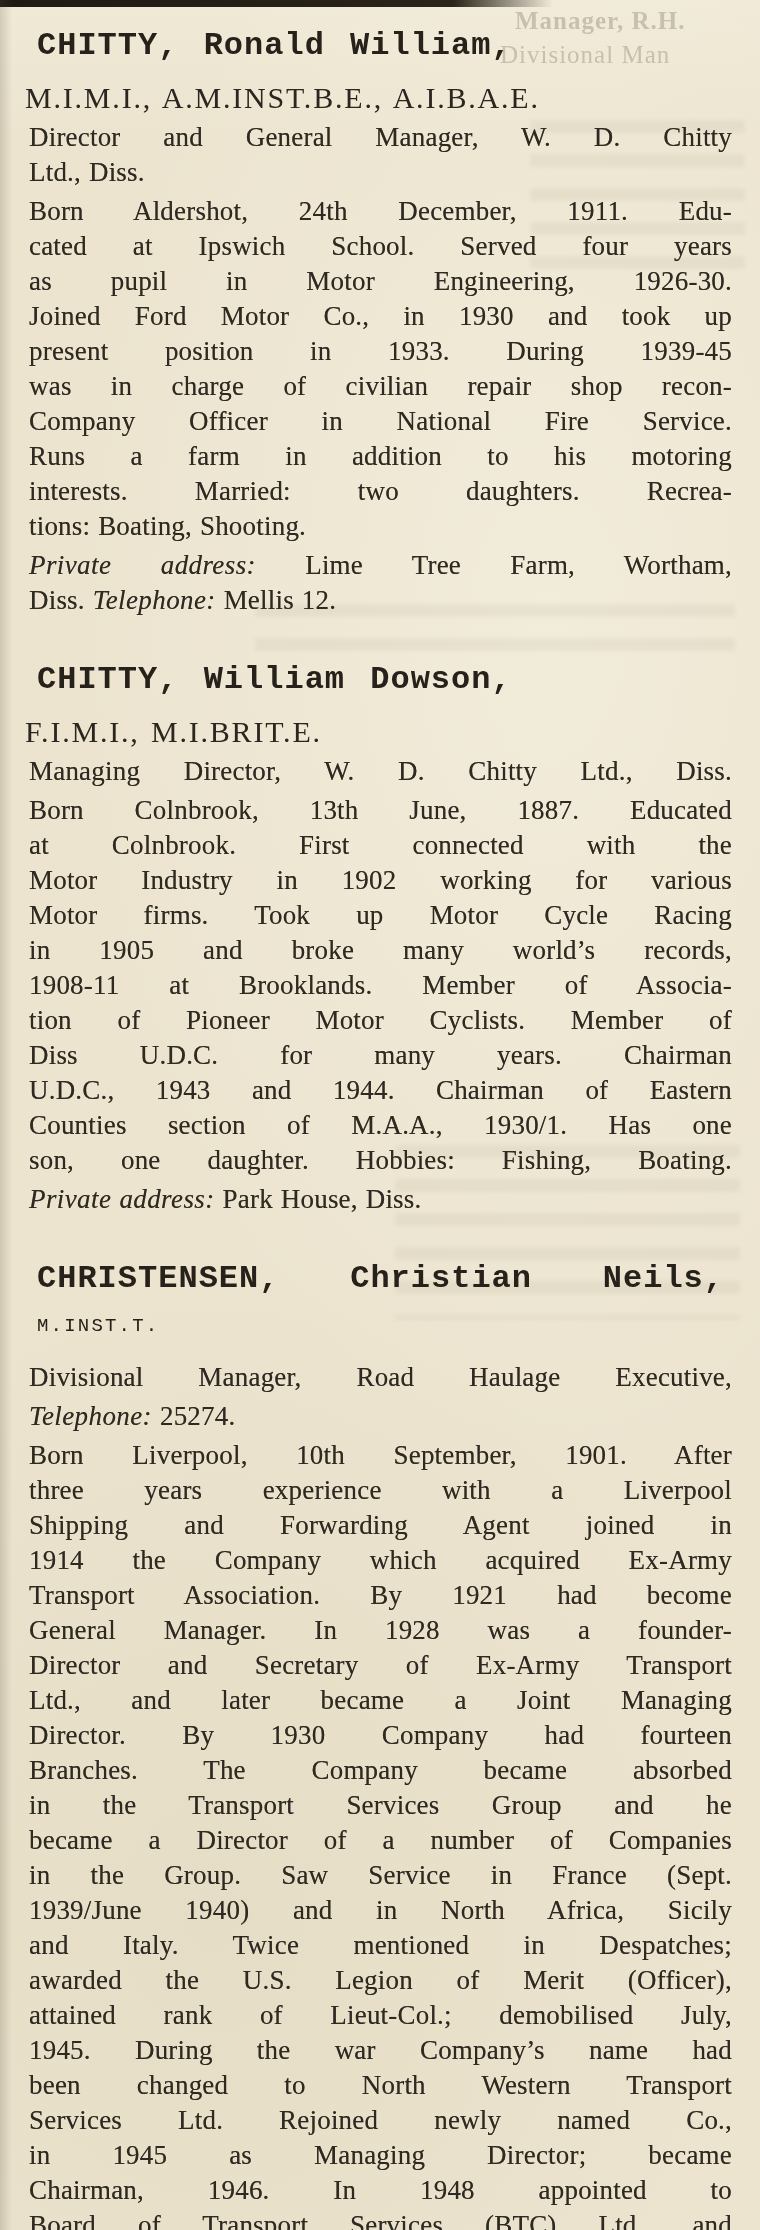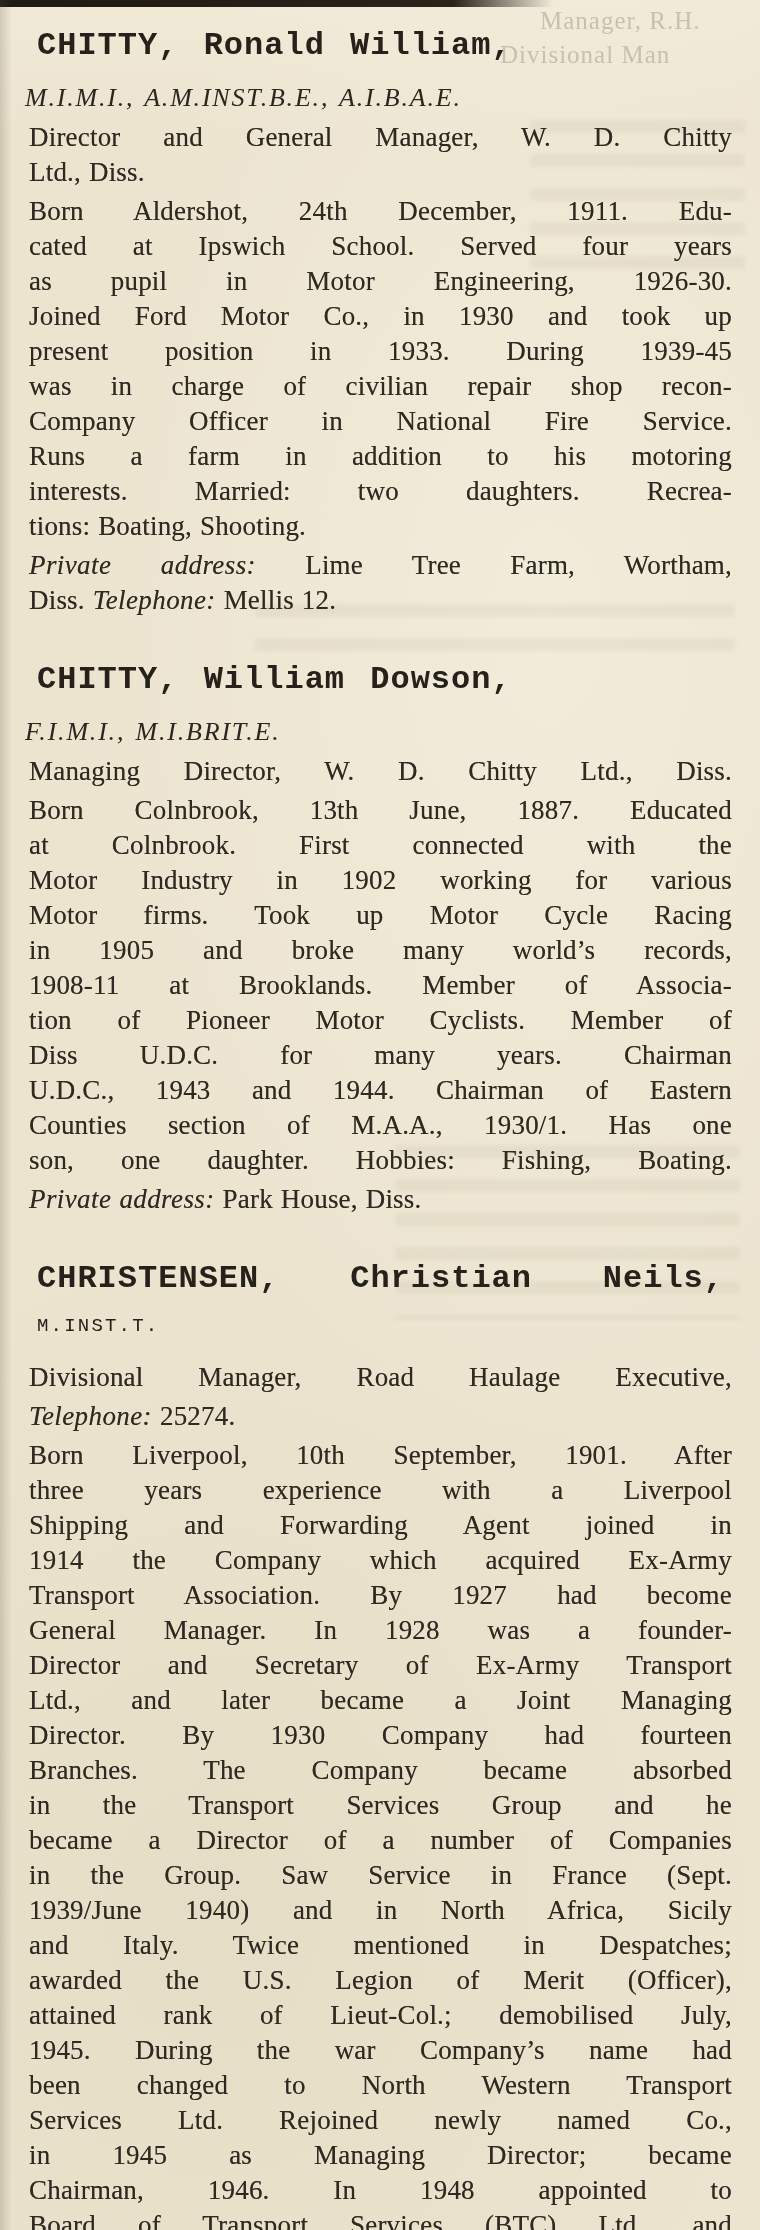--- a/index.html
+++ b/index.html
@@ -25,37 +25,37 @@
   }
   .content{position:absolute;left:25px;top:12px;width:711px;}
   .entry + .entry{margin-top:40px;}
   .entry-heading{
     margin:12px;font-size:32px;line-height:44px;font-weight:bold;
     letter-spacing:1px;word-spacing:5px;color:#26211a;font-family:Liberation Mono, monospace;
   }
   .entry-heading.justify{text-align:justify;text-align-last:justify;}
   .entry-suffix{font-weight:normal;font-size:19px;letter-spacing:2.2px;word-spacing:1px;}
   .entry-quals{
-    font-size:26px;line-height:36px;letter-spacing:1.8px;word-spacing:2px;color:#2b261f;font-style:italic;
+    font-size:30px;line-height:36px;letter-spacing:1.8px;word-spacing:2px;color:#2b261f;
   }
   .para{margin:4px;}
   .line{
     font-size:27px;line-height:35px;
     text-align:justify;text-align-last:justify;
     word-spacing:1px;letter-spacing:.2px;
     text-shadow:0 0 .4px rgba(46,41,33,.55);
   }
   .line-short{text-align-last:left;}
   .line i{letter-spacing:.4px;}
   
   .ghost{
     position:absolute;color:#a89f8c;opacity:.55;filter:blur(.7px);
     font-size:25px;letter-spacing:1px;white-space:nowrap;
   }
-  .ghost-1{top:7px;left:540px;}
+  .ghost-1{top:7px;left:515px;font-weight:bold;}
   .ghost-2{top:41px;left:500px;}
   .ghost-patch{
     position:absolute;opacity:.055;filter:blur(2px);pointer-events:none;
     background:repeating-linear-gradient(180deg,#584e36 0 13px,transparent 13px 34px);
   }
   .patch-1{top:604px;left:255px;width:480px;height:50px;}
   .patch-2{top:1145px;left:395px;width:345px;height:175px;}
   .patch-3{top:120px;left:530px;width:215px;height:150px;}
 </style>
 </head>
@@ -125,21 +125,21 @@
           <div class="line">Divisional Manager, Road Haulage Executive,</div>
         </div>
         <div class="para">
           <div class="line line-short"><i>Telephone:</i> 25274.</div>
         </div>
         <div class="para">
           <div class="line">Born Liverpool, 10th September, 1901. After</div>
           <div class="line">three years experience with a Liverpool</div>
           <div class="line">Shipping and Forwarding Agent joined in</div>
           <div class="line">1914 the Company which acquired Ex-Army</div>
-          <div class="line">Transport Association. By 1927 had become</div>
+          <div class="line">Transport Association. By 1921 had become</div>
           <div class="line">General Manager. In 1928 was a founder-</div>
           <div class="line">Director and Secretary of Ex-Army Transport</div>
           <div class="line">Ltd., and later became a Joint Managing</div>
           <div class="line">Director. By 1930 Company had fourteen</div>
           <div class="line">Branches. The Company became absorbed</div>
           <div class="line">in the Transport Services Group and he</div>
           <div class="line">became a Director of a number of Companies</div>
           <div class="line">in the Group. Saw Service in France (Sept.</div>
           <div class="line">1939/June 1940) and in North Africa, Sicily</div>
           <div class="line">and Italy. Twice mentioned in Despatches;</div>

